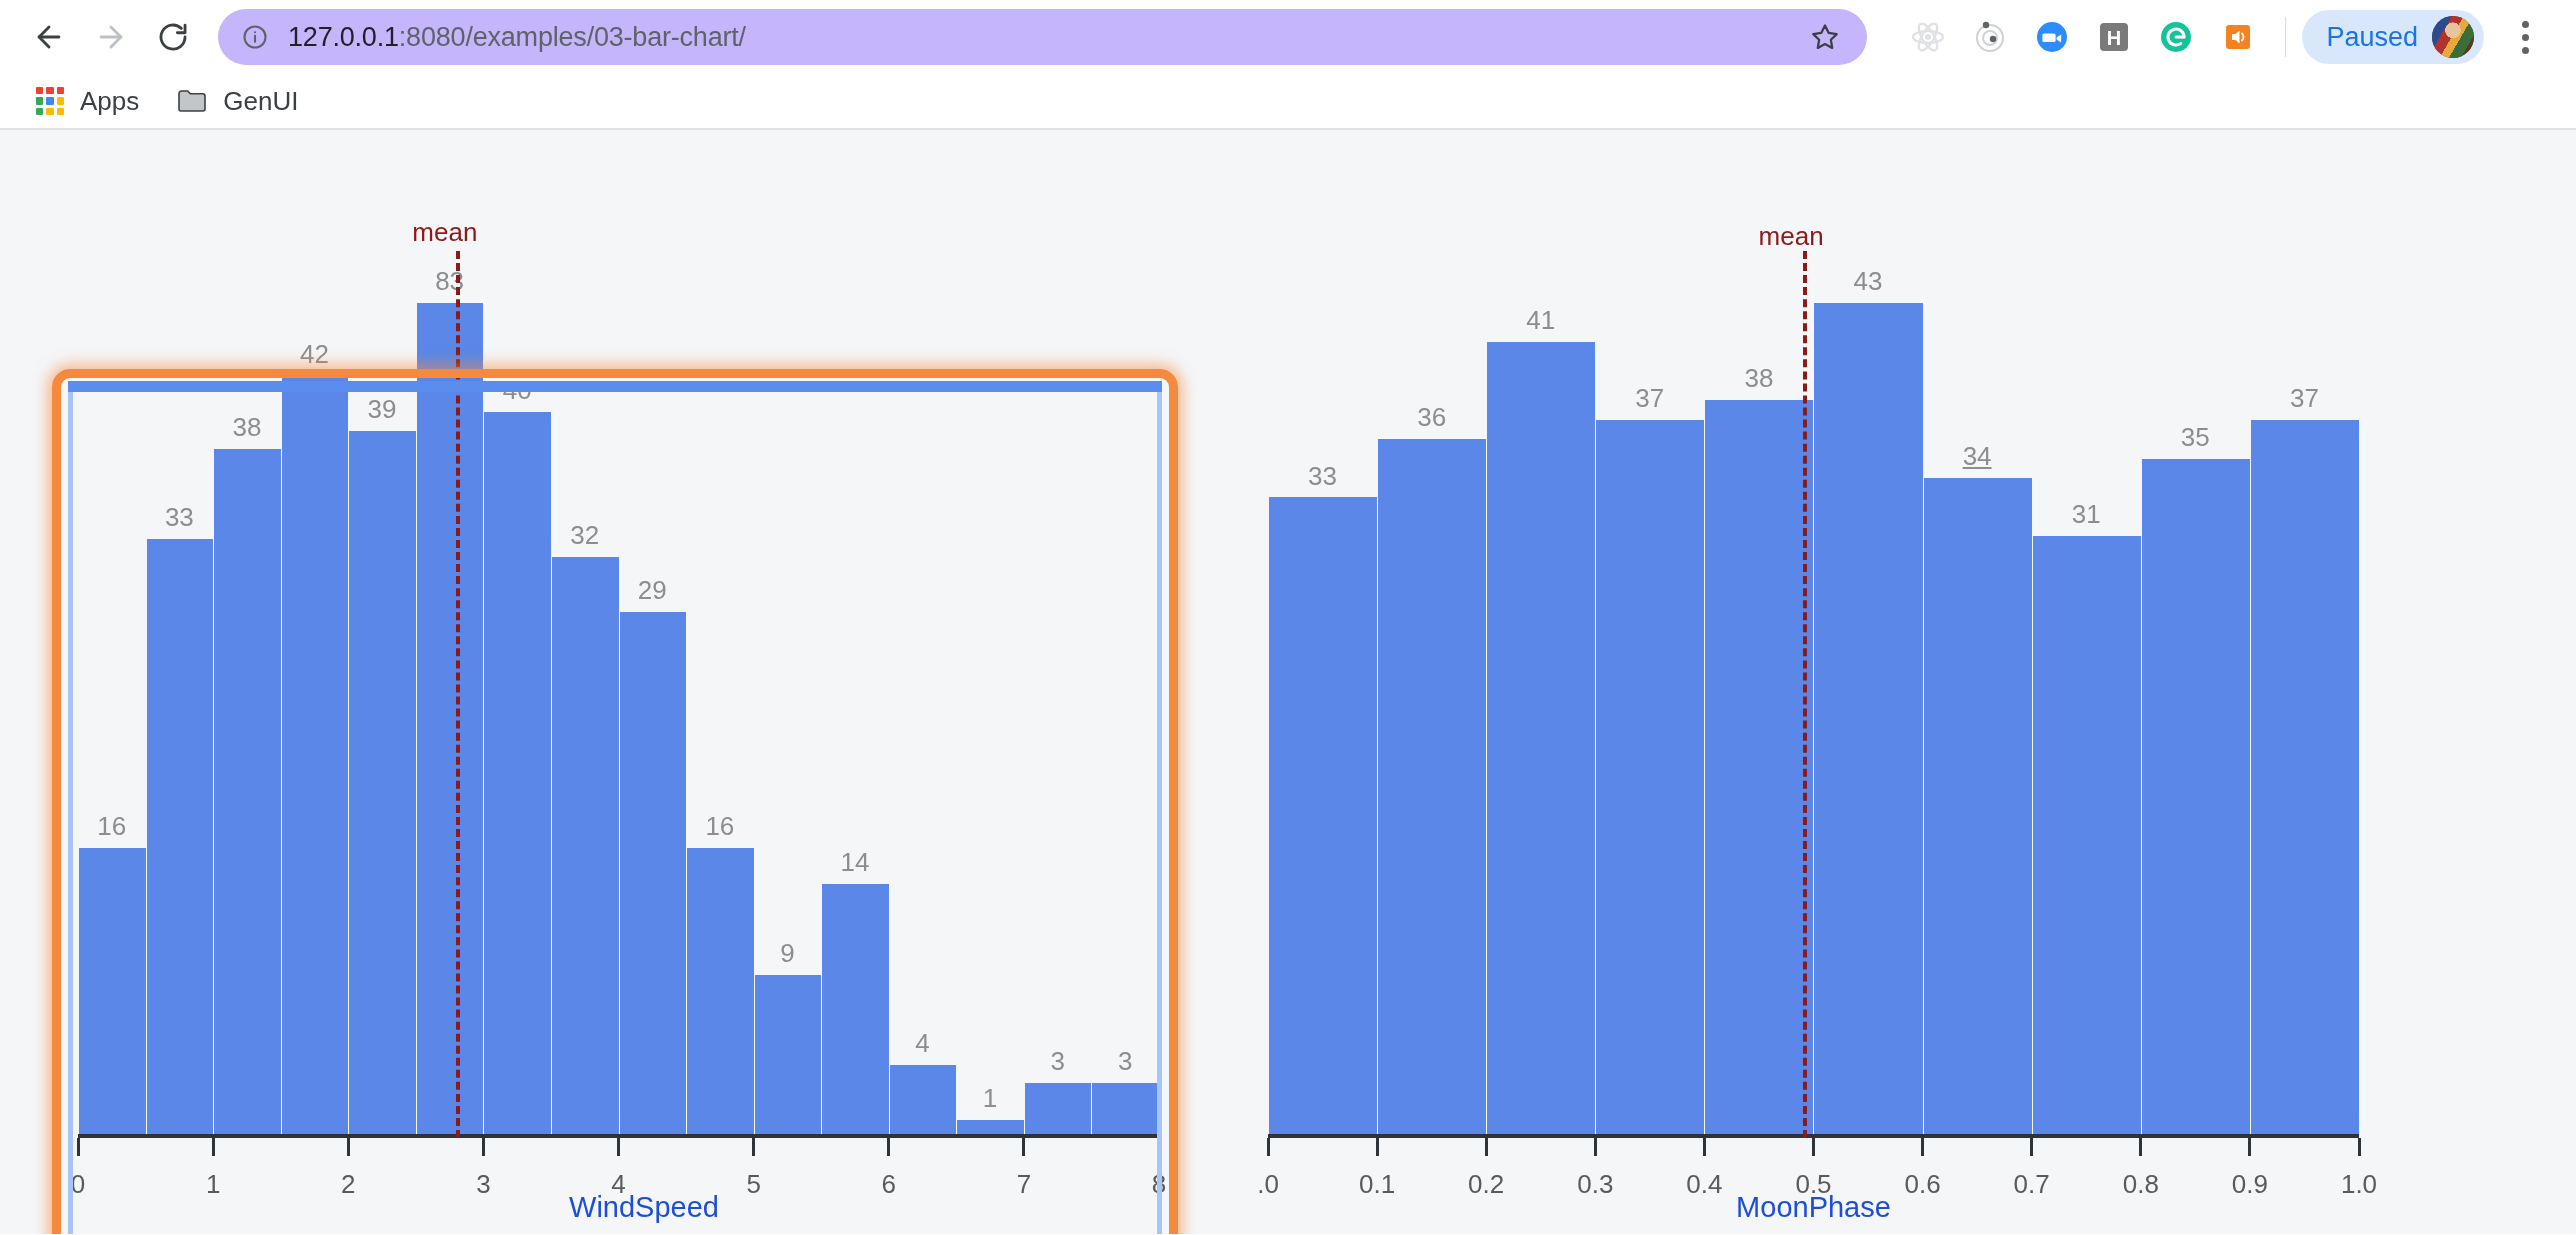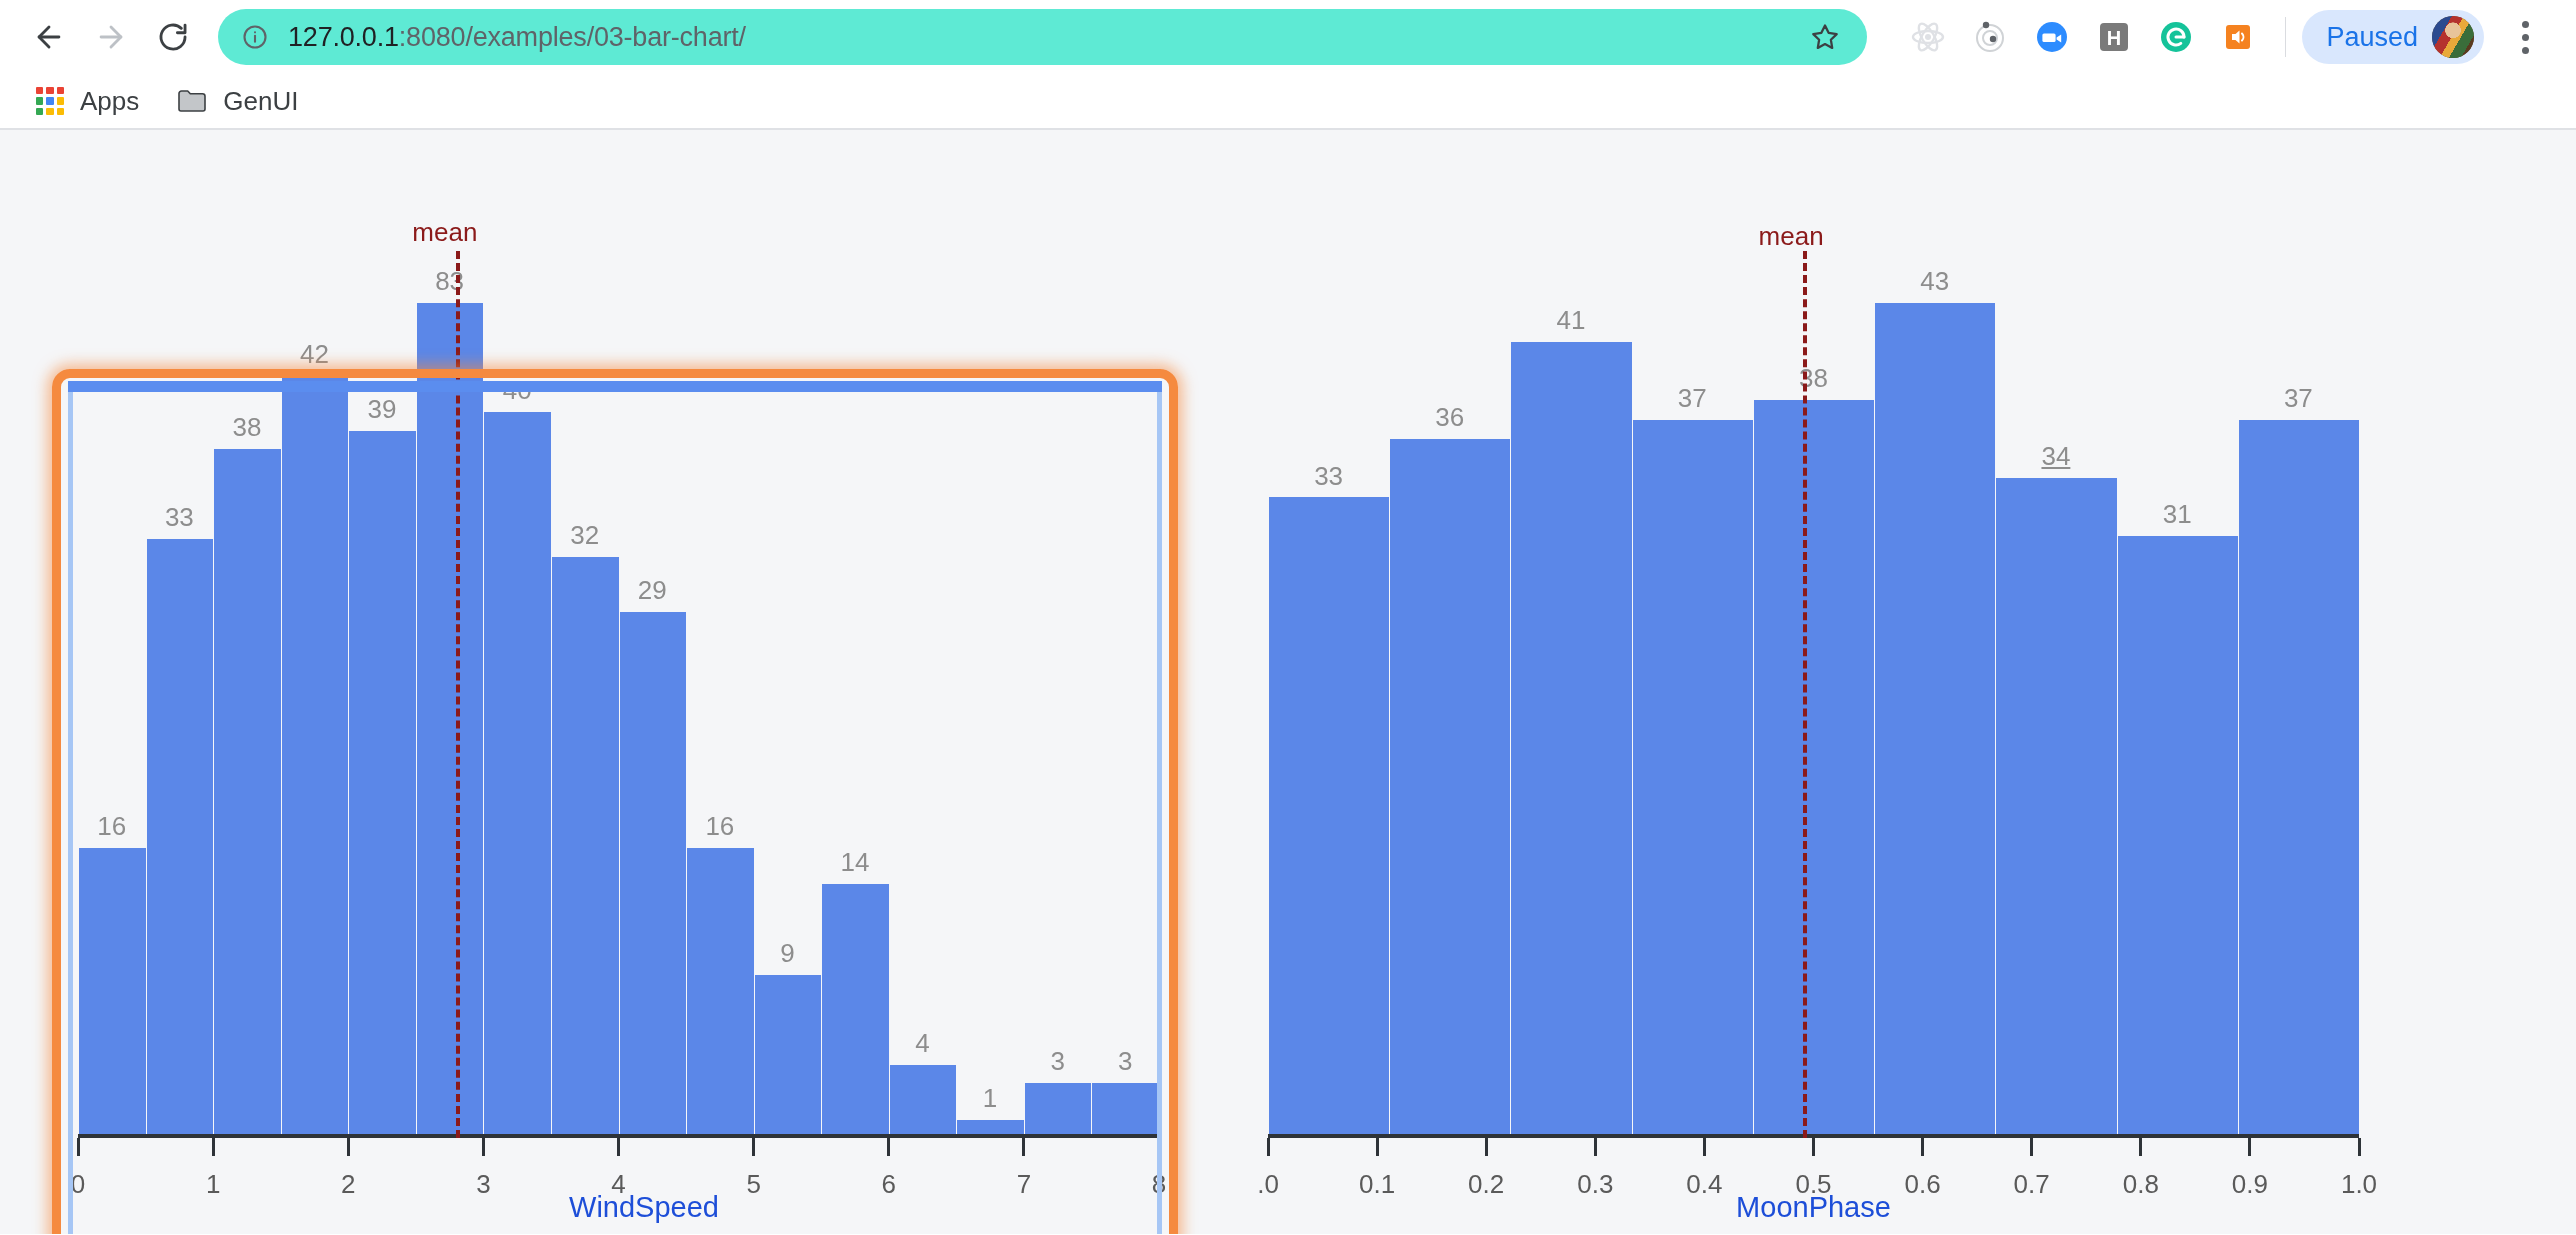--- a/index.html
+++ b/index.html
@@ -26,21 +26,21 @@
     width: 62px; height: 62px;
     display: flex; align-items: center; justify-content: center;
     border-radius: 50%;
     flex: 0 0 auto;
   }
   .nav-btn svg { display: block; }
 
   .omnibox {
     flex: 1 1 auto;
     height: 56px;
-    background: #5eead4;
+    background: #c4b5fd;
     border-radius: 28px;
     display: flex;
     align-items: center;
     margin-left: 14px;
     margin-right: 10px;
     padding: 0 14px 0 22px;
     min-width: 0;
   }
   .omni-info {
     width: 30px; height: 30px;
@@ -564,20 +564,24 @@
               <div class="bar-label" style="bottom: 841px;">43</div>
               <div class="bar" style="height: 835px; background: rgb(91, 135, 232);"></div>
             </div>
             <div class="bar-wrap">
               <div class="bar-label" style="bottom: 666px; text-decoration: underline;">34</div>
               <div class="bar" style="height: 660px; background: rgb(91, 135, 232);"></div>
             </div>
             <div class="bar-wrap">
               <div class="bar-label" style="bottom: 608px;">31</div>
               <div class="bar" style="height: 602px; background: rgb(91, 135, 232);"></div>
+            </div>
+            <div class="bar-wrap">
+              <div class="bar-label" style="bottom: 685px;">35</div>
+              <div class="bar" style="height: 679px; background: rgb(91, 135, 232);"></div>
             </div>
             <div class="bar-wrap">
               <div class="bar-label" style="bottom: 724px;">37</div>
               <div class="bar" style="height: 718px; background: rgb(91, 135, 232);"></div>
             </div>
           </div>
         <div class="axis-line"></div>
       <div class="tick" style="left: calc(0% - 1.5px);"></div>
           <div class="tick-label" style="left: 0%;">.0</div>
           <div class="tick" style="left: calc(10% - 1.5px);"></div>

